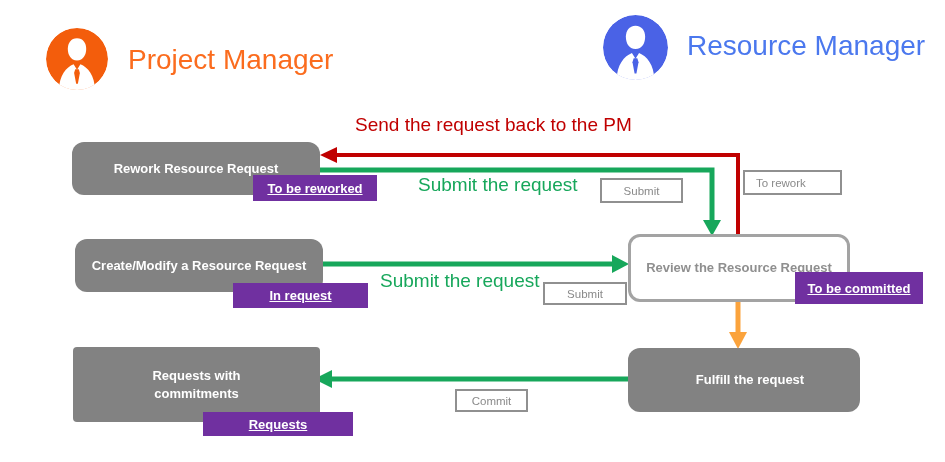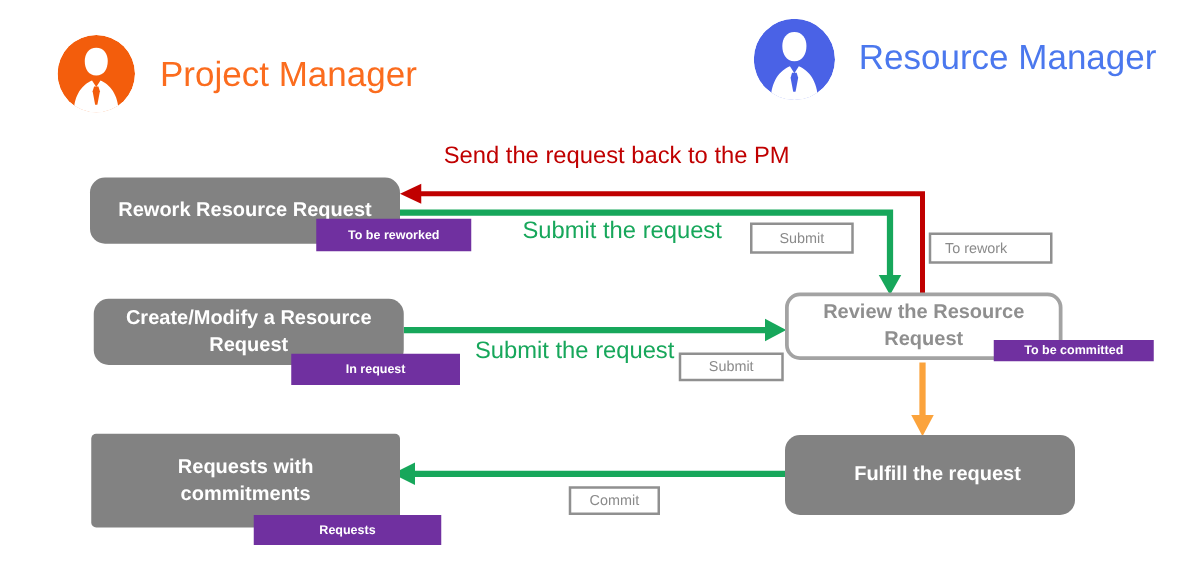--- a/index.html
+++ b/index.html
@@ -26,54 +26,54 @@
   .stroke-red{stroke:var(--dark_red,#C00000);fill:none;}
   .stroke-orange{stroke:var(--orange_arrow,#FBA33C);fill:none;}
   .fill-green{fill:var(--green,#17A75B);}
   .fill-red{fill:var(--dark_red,#C00000);}
   .fill-orange{fill:var(--orange_arrow,#FBA33C);}
 
   
   .node{
     z-index:2;display:flex;align-items:center;justify-content:center;text-align:center;
     background:var(--node_gray,#828282);color:var(--node_text,#FFFFFF);
-    border-radius:12px;font-size:16px;font-weight:600;line-height:1.35;
+    border-radius:12px;font-size:13px;font-weight:600;line-height:1.35;
   }
   .node-rework{left:72px;top:142px;width:248px;height:53px;}
   .node-create{left:75px;top:239px;width:248px;height:53px;}
   .node-create .inner{max-width:215px;}
   .node-requests{left:73px;top:347px;width:247px;height:75px;border-radius:4px;}
   .node-requests .inner{max-width:170px;}
   .node-fulfill{left:628px;top:348px;width:220px;height:64px;padding-left:12px;}
   .node-review{
-    left:628px;top:234px;width:222px;height:54px;
+    left:628px;top:234px;width:222px;height:68px;
     background:#ffffff;border:3px solid var(--review_border,#A3A3A3);
     color:var(--review_text,#8F8F8F);box-sizing:border-box;
   }
   .node-review .inner{max-width:200px;}
 
   
   .badge{
     z-index:3;display:flex;align-items:center;justify-content:center;
     background:var(--badge_purple,#7030A0);color:var(--badge_text,#FFFFFF);
-    font-size:10px;font-weight:bold;
+    font-size:13px;font-weight:bold;text-decoration:underline;
   }
   .badge-reworked{left:253px;top:175px;width:124px;height:26px;}
   .badge-inprogress{left:233px;top:283px;width:135px;height:25px;}
   .badge-committed{left:203px;top:412px;width:150px;height:24px;}
-  .badge-tobecommitted{left:795px;top:272px;width:128px;height:17px;}
+  .badge-tobecommitted{left:795px;top:272px;width:128px;height:32px;}
 
   
   .btn{
     z-index:3;display:flex;align-items:center;justify-content:center;box-sizing:border-box;
     background:#ffffff;border:2px solid var(--button_border,#909090);
     color:var(--button_text,#8A8A8A);font-size:11.5px;
   }
   .btn-submit-top{left:600px;top:178px;width:83px;height:25px;}
-  .btn-to-rework{left:743px;top:170px;width:99px;height:25px;justify-content:flex-start;padding-left:11px;margin-top:16px;}
+  .btn-to-rework{left:743px;top:170px;width:99px;height:25px;justify-content:flex-start;padding-left:11px;}
   .btn-submit-mid{left:543px;top:282px;width:84px;height:23px;}
   .btn-commit{left:455px;top:389px;width:73px;height:23px;}
 
   
   .edge-label{z-index:2;text-align:center;font-size:19px;white-space:nowrap;}
   .label-sendback{left:355px;top:114px;width:260px;color:var(--dark_red,#C00000);}
   .label-submit-top{left:418px;top:174px;width:155px;color:var(--green,#17A75B);}
   .label-submit-mid{left:380px;top:270px;width:155px;color:var(--green,#17A75B);}
 </style>
 </head>

